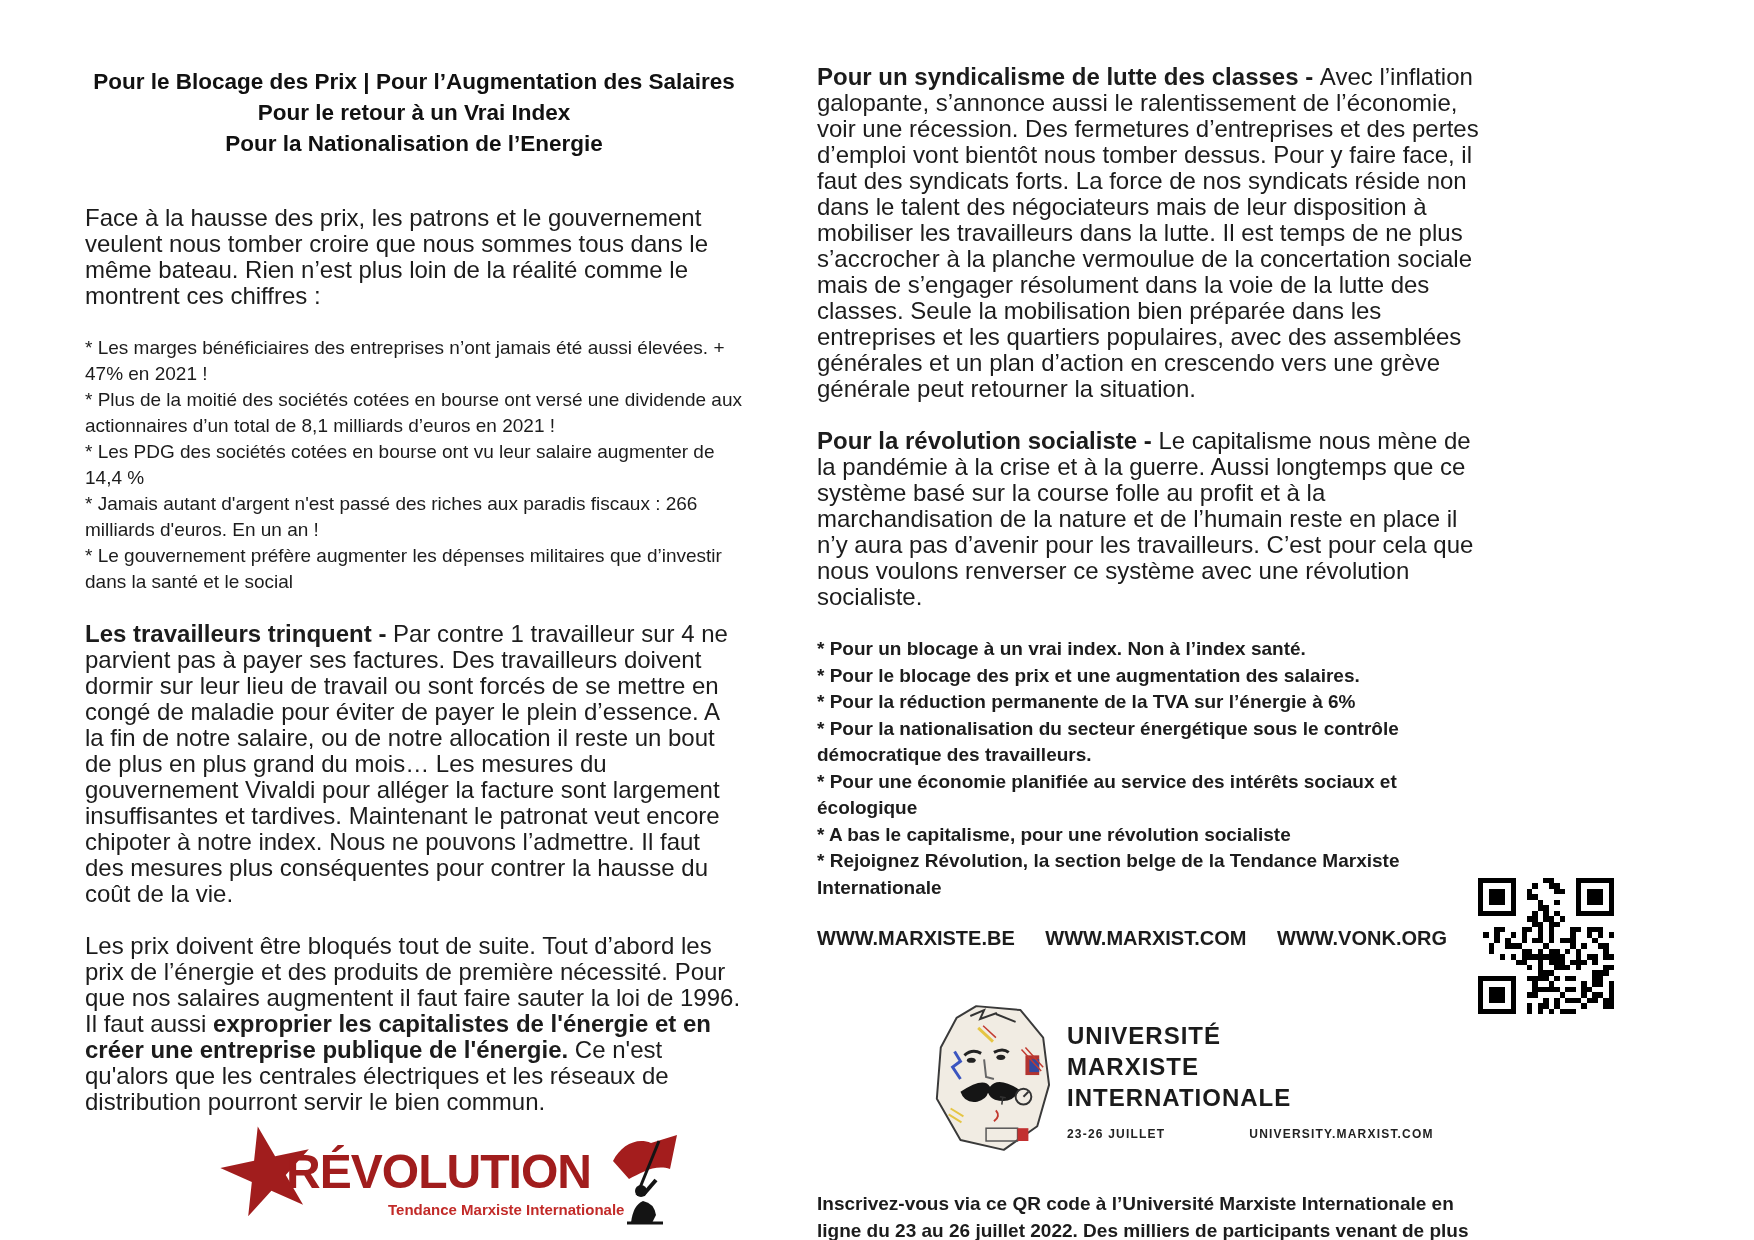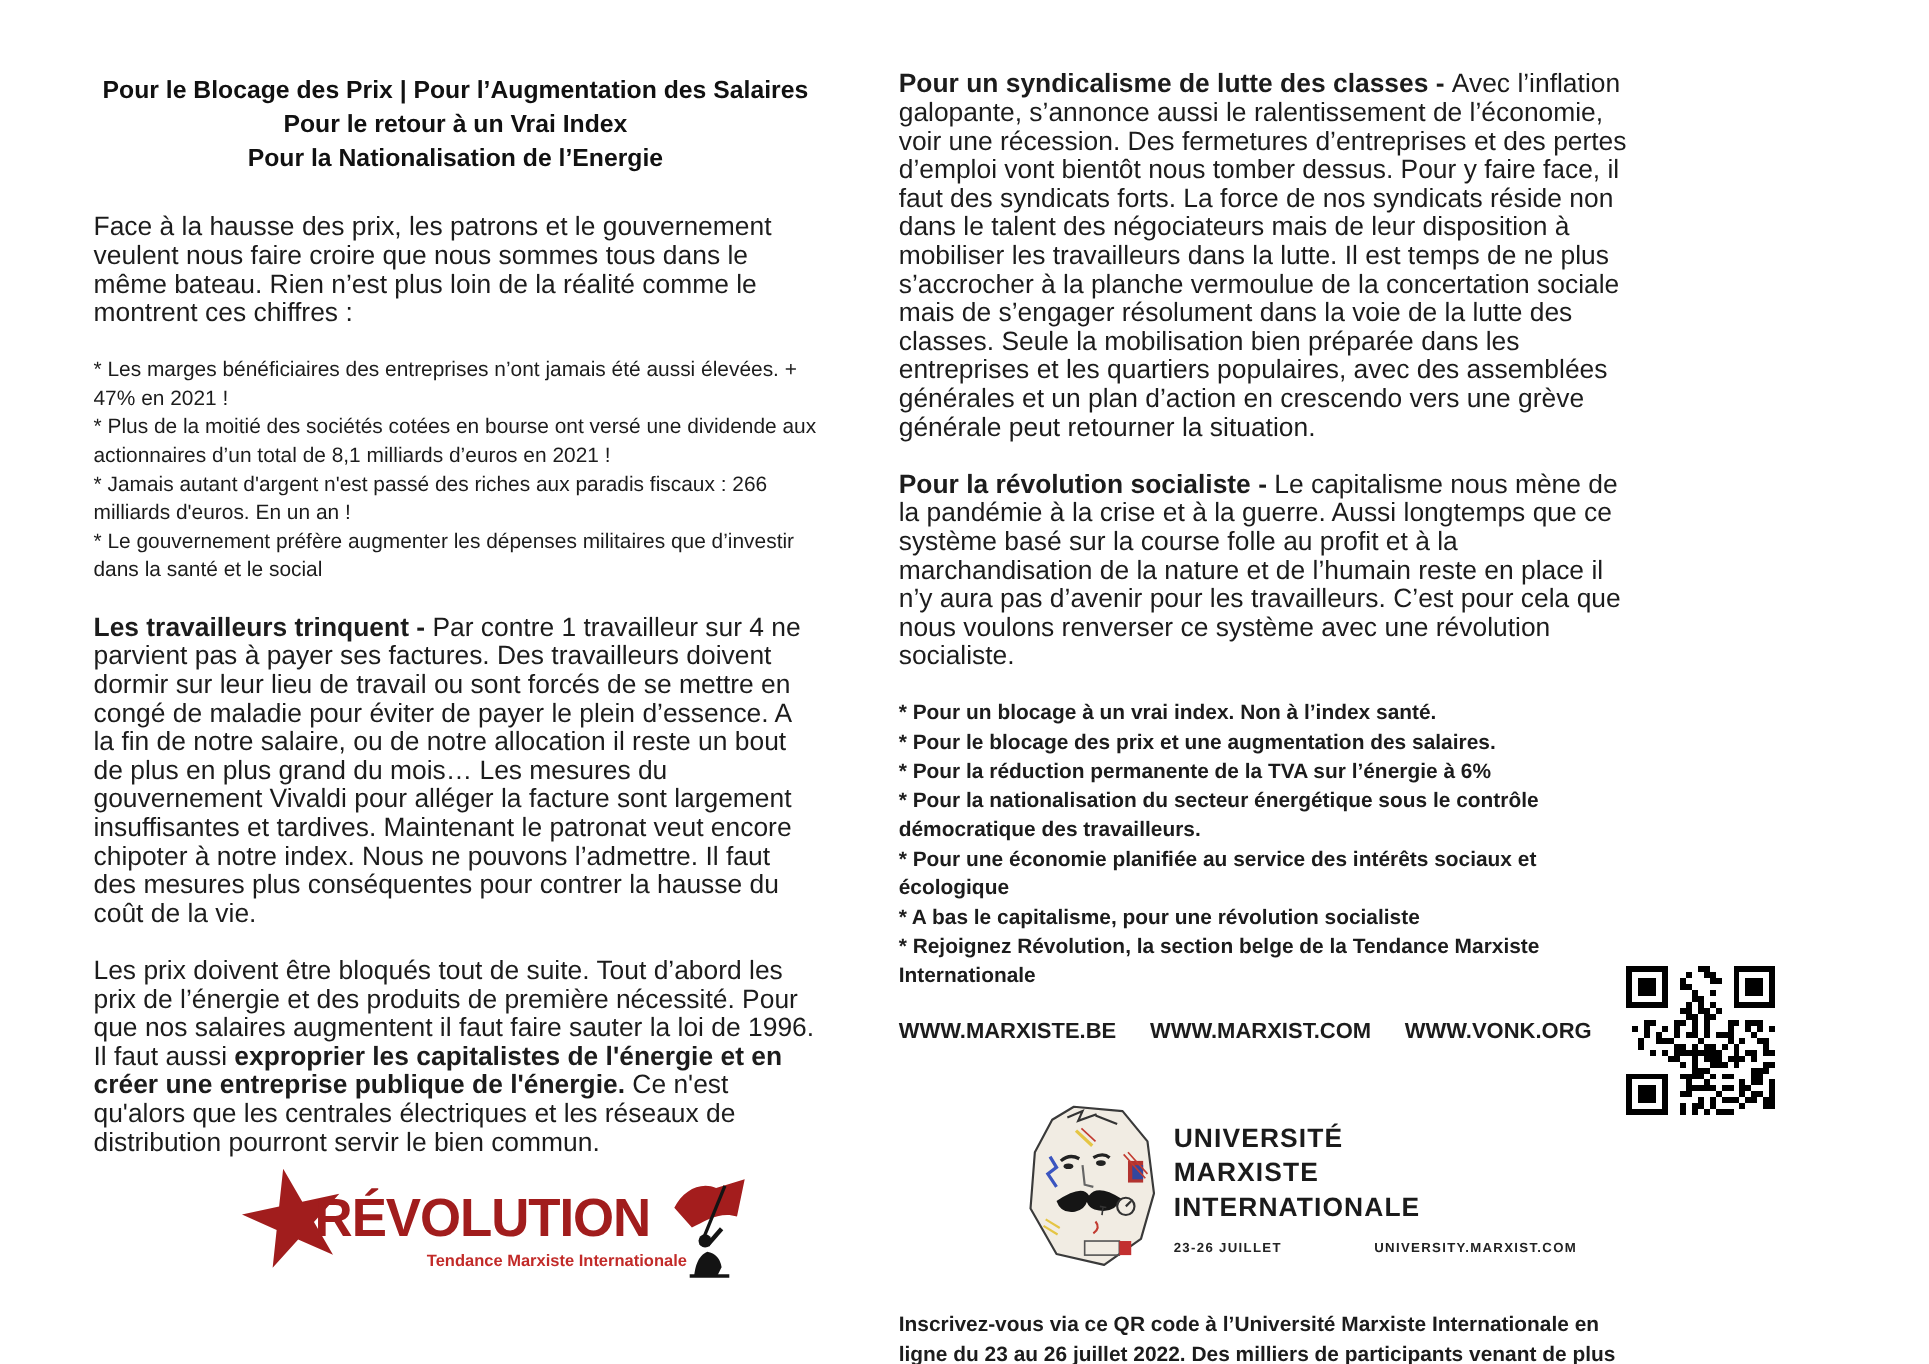--- a/index.html
+++ b/index.html
@@ -3,21 +3,21 @@
 <meta charset="utf-8">
 <style>
   html,body{margin:0;padding:0;background:#ffffff;}
   .page{
     position:relative;width:1754px;height:1240px;background:#ffffff;overflow:hidden;
     font-family:"Liberation Sans", sans-serif;color:#1c1c1c;
   }
   .col{position:absolute;top:66px;}
   .col-left{left:85px;width:658px;}
   .col-right{left:817px;width:672px;top:64px;}
-  .title{font-size:22.5px;font-weight:bold;text-align:center;line-height:31px;margin:0 0 35px 0;color:#111;}
+  .title{font-size:22.5px;font-weight:bold;text-align:center;line-height:31px;margin:0 0 46px 0;color:#111;}
   .para{font-size:24px;line-height:26px;margin:0 0 26px 0;}
   .para b{font-weight:bold;}
   .stats{margin:12px 0 26px 0;}
   .stat{font-size:19px;line-height:26px;}
   .demands{margin:0 0 26px 0;}
   .demand{font-size:19px;line-height:26.5px;font-weight:bold;}
   .websites{display:flex;justify-content:space-between;width:630px;font-size:20px;font-weight:bold;margin:12px 0 0 0;}
   
   .rev-logo{position:relative;height:108px;margin:6px 0 0 135px;width:470px;}
   .rev-star{position:absolute;left:-6px;top:-30px;font-size:118px;line-height:118px;color:#a11d1d;transform:rotate(-12deg);}
@@ -36,25 +36,26 @@
 
 <div class="page">
 
   <div class="col col-left">
     <h1 class="title">
       <div>Pour le Blocage des Prix | Pour l’Augmentation des Salaires</div>
       <div>Pour le retour à un Vrai Index</div>
       <div>Pour la Nationalisation de l’Energie</div>
     </h1>
 
-    <p class="para">Face à la hausse des prix, les patrons et le gouvernement veulent nous faire croire que nous sommes tous dans le même bateau. Rien n’est plus loin de la réalité comme le montrent ces chiffres :</p>
+    <p class="para">Face à la hausse des prix, les patrons et le gouvernement veulent nous tomber croire que nous sommes tous dans le même bateau. Rien n’est plus loin de la réalité comme le montrent ces chiffres :</p>
 
     <div class="stats">
       <div class="stat">* Les marges bénéficiaires des entreprises n’ont jamais été aussi élevées. + 47% en 2021 !</div>
       <div class="stat">* Plus de la moitié des sociétés cotées en bourse ont versé une dividende aux actionnaires d’un total de 8,1 milliards d’euros en 2021 !</div>
+      <div class="stat">* Les PDG des sociétés cotées en bourse ont vu leur salaire augmenter de 14,4 %</div>
       <div class="stat">* Jamais autant d'argent n'est passé des riches aux paradis fiscaux : 266 milliards d'euros. En un an !</div>
       <div class="stat">* Le gouvernement préfère augmenter les dépenses militaires que d’investir dans la santé et le social</div>
     </div>
 
     <p class="para"><b>Les travailleurs trinquent - </b><span>Par contre 1 travailleur sur 4 ne parvient pas à payer ses factures. Des travailleurs doivent dormir sur leur lieu de travail ou sont forcés de se mettre en congé de maladie pour éviter de payer le plein d’essence. A la fin de notre salaire, ou de notre allocation il reste un bout de plus en plus grand du mois… Les mesures du gouvernement Vivaldi pour alléger la facture sont largement insuffisantes et tardives. Maintenant le patronat veut encore chipoter à notre index. Nous ne pouvons l’admettre. Il faut des mesures plus conséquentes pour contrer la hausse du coût de la vie.</span></p>
 
     <p class="para"><span>Les prix doivent être bloqués tout de suite. Tout d’abord les prix de l’énergie et des produits de première nécessité. Pour que nos salaires augmentent il faut faire sauter la loi de 1996. Il faut aussi </span><b>exproprier les capitalistes de l'énergie et en créer une entreprise publique de l'énergie.</b><span> Ce n'est qu'alors que les centrales électriques et les réseaux de distribution pourront servir le bien commun.</span></p>
 
     <div class="rev-logo">
       <span class="rev-star">★</span>

